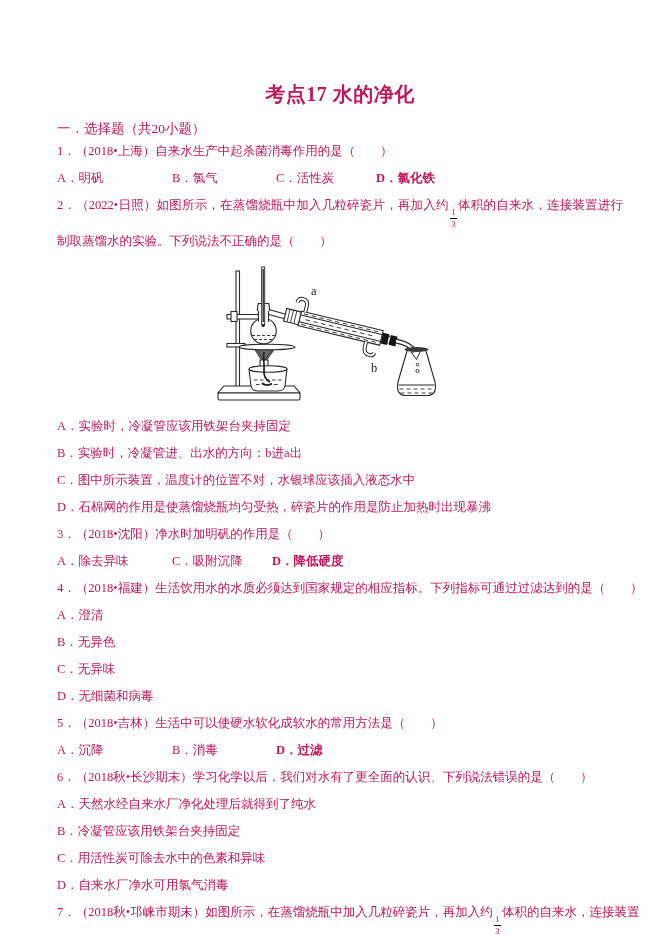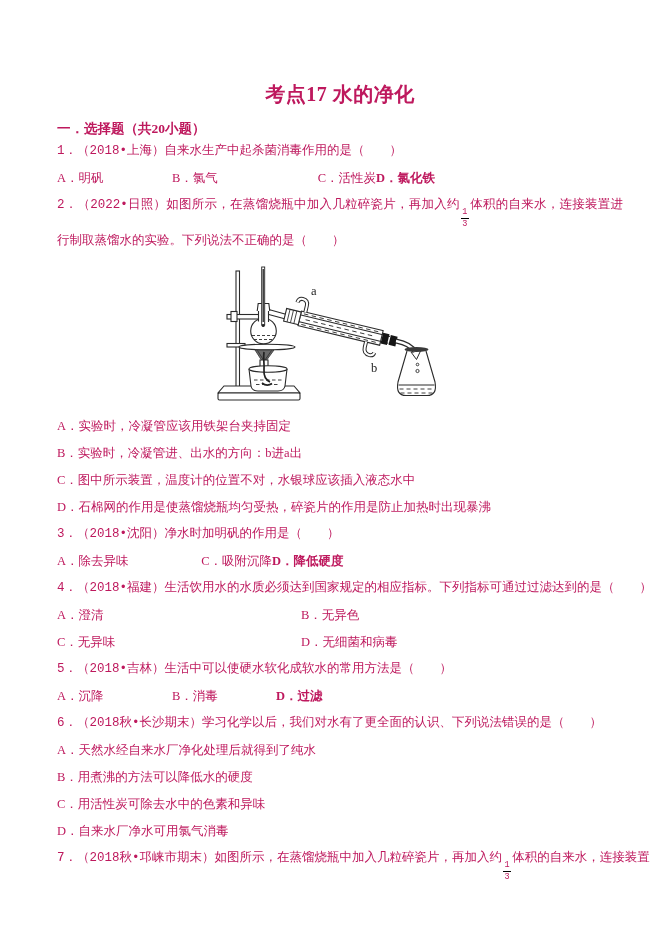--- a/index.html
+++ b/index.html
@@ -19,32 +19,32 @@
     margin:0;
     font-size:20px;
     font-weight:bold;
     text-align:center;
     line-height:21px;
     letter-spacing:0.5px;
   }
   .section-header{
     margin-top:15px;
     font-size:13.5px;
-    font-weight:bold;
+    font-weight:normal;
     line-height:18px;
   }
   .line{margin:0;line-height:27px;}
-  .stem{margin:0;line-height:27px;text-align:justify;font-family:Liberation Mono, monospace;}
+  .stem{margin:0;line-height:27px;text-align:justify;}
   .nowrap{white-space:nowrap;}
   .row4{display:flex;line-height:27px;white-space:nowrap;}
   .row4 .c1{width:115px;}
   .row4 .c2{width:104px;font-family:Liberation Serif, serif;}
-  .row4 .c3{width:100px;text-align:right;}
+  .row4 .c3{width:100px;}
   .row4 .c4{flex:1;font-weight:bold;}
-  .row2{display:flex;line-height:27px;white-space:nowrap;}
+  .row2{display:flex;line-height:27px;white-space:nowrap;flex-direction:column;}
   .row2 .c1{width:244px;}
   .row2 .c2{flex:1;}
   .frac{
     display:inline-flex;flex-direction:column;align-items:center;
     vertical-align:-6px;line-height:1;font-size:8.5px;margin:0 1px;
   }
   .frac .num{border-bottom:1px solid #000;padding:0 1.5px 1px;}
   .frac .den{padding-top:1px;}
   .figure{margin:4px 0 0 145px;width:300px;height:150px;}
   svg text{font-family:"Liberation Serif","DejaVu Serif",serif;}
@@ -167,21 +167,21 @@
   <p class="stem nowrap">5．（2018•吉林）生活中可以使硬水软化成软水的常用方法是（　　）</p>
   <div class="row4">
     <span class="c1">A．沉降</span>
     <span class="c2">B．消毒</span>
     <span class="c4">D．过滤</span>
   </div>
 
   
   <p class="stem nowrap">6．（2018秋•长沙期末）学习化学以后，我们对水有了更全面的认识、下列说法错误的是（　　）</p>
   <p class="line nowrap">A．天然水经自来水厂净化处理后就得到了纯水</p>
-  <p class="line nowrap">B．用煮沸的方法可以降低水的硬度</p>
+  <p class="line nowrap">B．冷凝管应该用铁架台夹持固定</p>
   <p class="line nowrap">C．用活性炭可除去水中的色素和异味</p>
   <p class="line nowrap">D．自来水厂净水可用氯气消毒</p>
 
   
   <p class="stem nowrap"><span>7．（2018秋•邛崃市期末）如图所示，在蒸馏烧瓶中加入几粒碎瓷片，再加入约</span><span class="frac">
         <span class="num">1</span>
         <span class="den">3</span>
       </span><span>体积的自来水，连接装置</span></p>
 
 </div>

